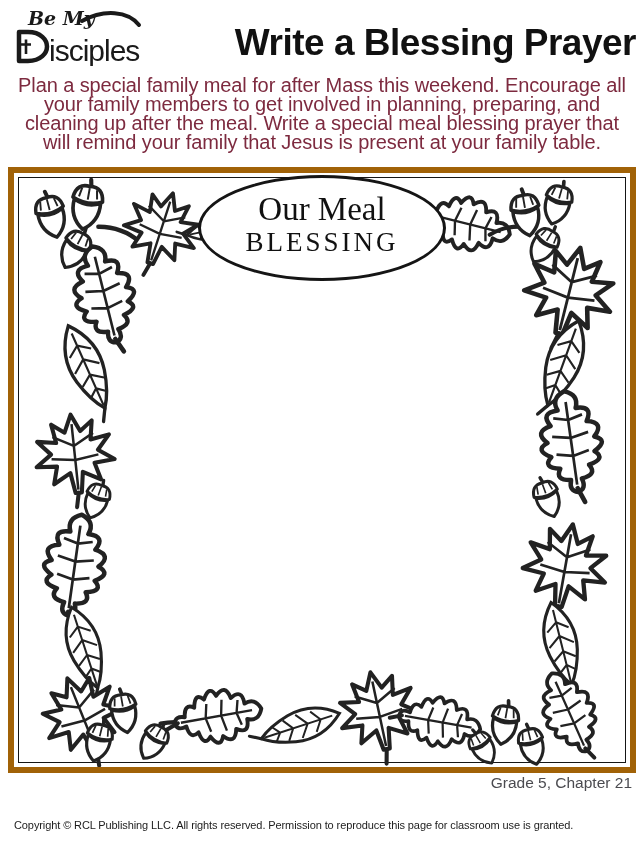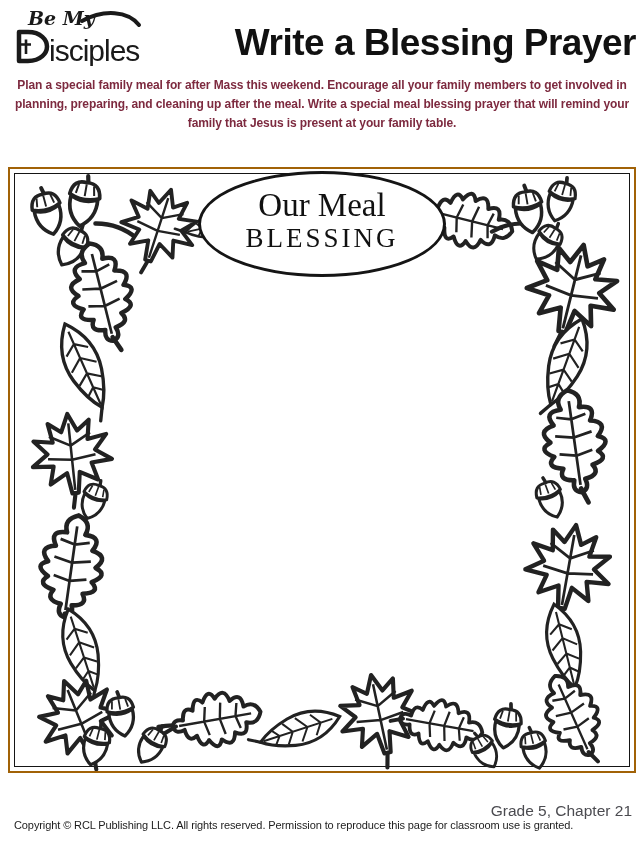--- a/index.html
+++ b/index.html
@@ -10,46 +10,45 @@
   
   .logo{position:absolute;left:12px;top:6px;width:170px;height:60px;}
   .page-title{
     position:absolute;right:8px;top:22px;
     font-size:37px;font-weight:700;letter-spacing:-0.5px;color:#111;
     font-family:"Liberation Sans",sans-serif;white-space:nowrap;
   }
   
   .intro{
     position:absolute;top:76px;left:10px;width:624px;
-    text-align:center;font-size:12px;line-height:19px;letter-spacing:-0.1px;font-weight:bold;
+    text-align:center;font-size:20px;line-height:19px;letter-spacing:-0.1px;
   }
   
   .frame{position:absolute;left:8px;top:167px;width:628px;height:606px;
-         border:2px solid #a16207;box-sizing:border-box;background:#fff;}
+         border:6px solid #a16207;box-sizing:border-box;background:#fff;}
   .frame-inner-rect{position:absolute;left:4px;top:4px;right:4px;bottom:4px;
          border:1.5px solid #151515;z-index:0;}
   .leaf-border{position:absolute;left:0;top:0;width:100%;height:100%;z-index:1;}
   .writing-area{position:absolute;left:110px;top:130px;width:404px;height:380px;z-index:0;}
   .oval-badge{
     position:absolute;left:50%;top:2px;transform:translateX(-50%);
     width:248px;height:106px;background:#fff;border:3px solid #151515;
     border-radius:50%;z-index:2;text-align:center;box-sizing:border-box;
     font-family:"Liberation Serif",serif;color:#111;
   }
   .oval-line1{margin-top:13px;font-size:33px;line-height:36px;}
   .oval-line2{font-size:27px;line-height:30px;letter-spacing:3px;}
   
   .copyright{
     position:absolute;left:14px;top:819px;font-size:11px;letter-spacing:-0.1px;
     color:#1c1c1c;font-family:"Liberation Sans",sans-serif;
   }
   .grade-ref{
     position:absolute;right:12px;top:774px;font-size:15.5px;
     font-family:"Liberation Sans",sans-serif;
-    margin-top:28px;
   }
 </style>
 </head>
 <body>
 
 <div class="sheet">
 
   <div class="logo">
     <svg width="170" height="60" viewBox="0 0 170 60">
       <text x="16" y="19" font-family="DejaVu Serif, serif" font-style="italic" font-weight="700" font-size="19" fill="#1a1a1a">Be My</text>

